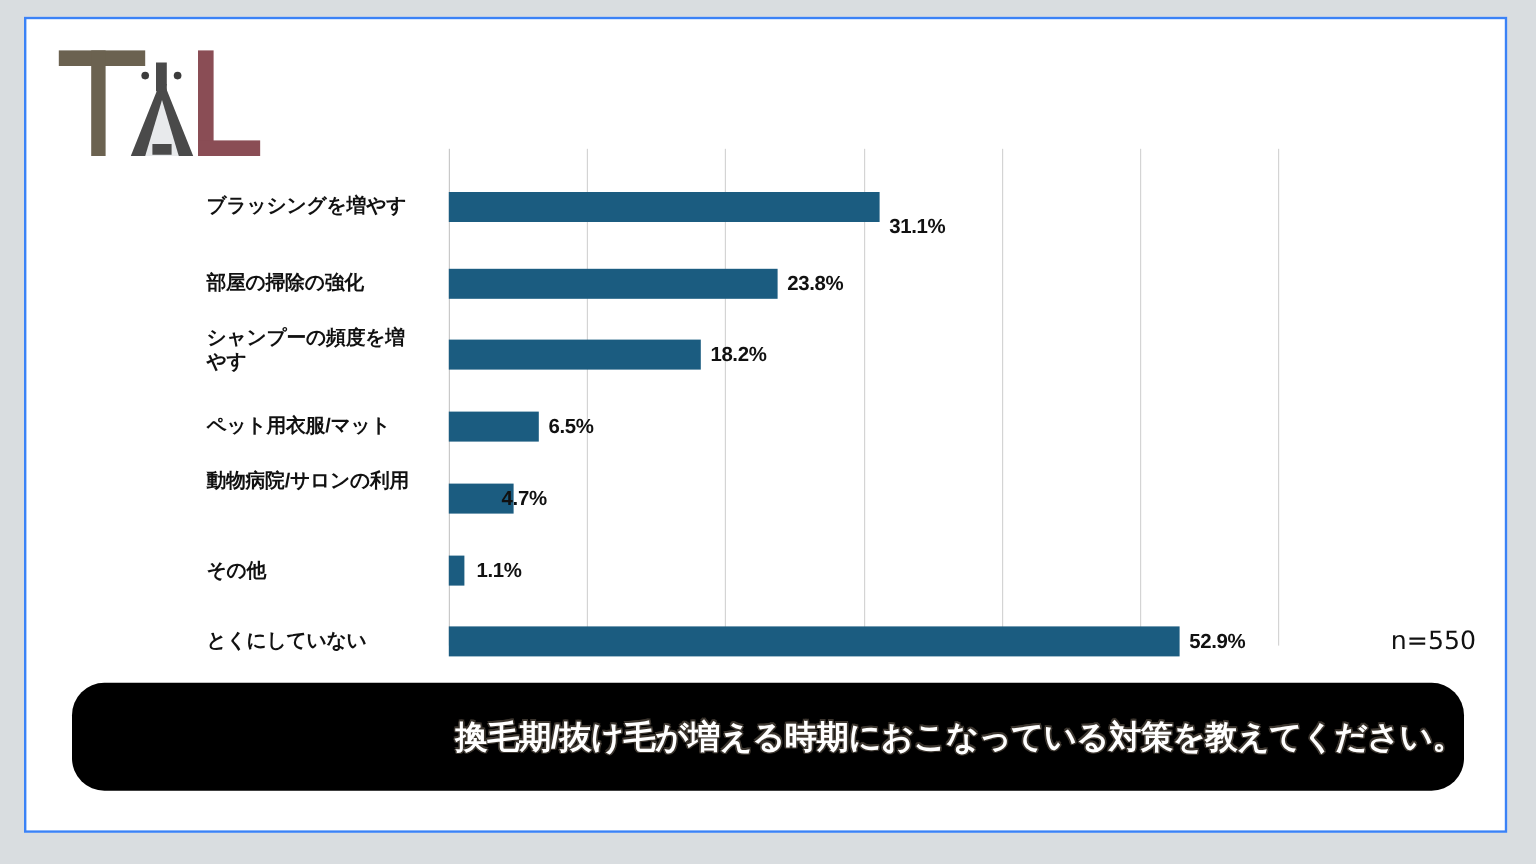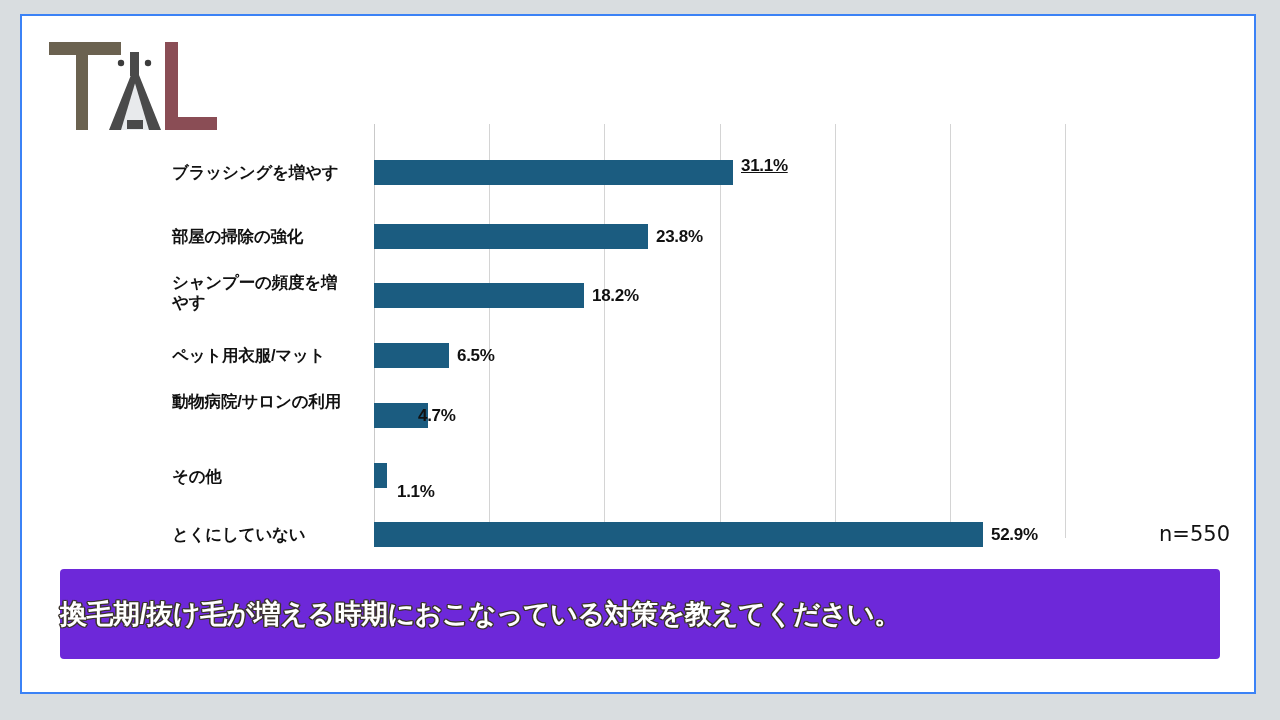--- a/index.html
+++ b/index.html
@@ -101,25 +101,25 @@
     text-align: right;
   }
 
   
   #banner {
     position: absolute;
     left: 38px;
     top: 553px;
     width: 1160px;
     height: 90px;
-    background: #6d28d9;
-    border-radius: 4px;
+    background: #000000;
+    border-radius: 27px;
     display: flex;
     align-items: center;
-    justify-content: flex-start;
+    justify-content: flex-end;
   }
   #banner-text {
     font-size: 27px;
     font-weight: bold;
     color: #ffffff;
     letter-spacing: -0.5px;
     text-shadow:
        1.4px 0 0 #3b352e, -1.4px 0 0 #3b352e,
        0 1.4px 0 #3b352e, 0 -1.4px 0 #3b352e,
        1px 1px 0 #3b352e, -1px -1px 0 #3b352e,
@@ -163,36 +163,36 @@
     <div id="plot">
       <div class="axisline"></div>
       <div class="gridline" style="left:115px;"></div>
       <div class="gridline" style="left:230px;"></div>
       <div class="gridline" style="left:346px;"></div>
       <div class="gridline" style="left:461px;"></div>
       <div class="gridline" style="left:576px;"></div>
       <div class="gridline" style="left:691px;"></div>
 
       <div class="bar" style="top:44px;  width:359px;"></div>
-      <div class="bar-value" style="top:40px; left:367px;text-decoration:underline;">31.1%</div>
+      <div class="bar-value" style="top:63px; left:367px;">31.1%</div>
 
       <div class="bar" style="top:108px; width:274px;"></div>
       <div class="bar-value" style="top:111px; left:282px;">23.8%</div>
 
       <div class="bar" style="top:167px; width:210px;"></div>
       <div class="bar-value" style="top:170px; left:218px;">18.2%</div>
 
       <div class="bar" style="top:227px; width:75px;"></div>
       <div class="bar-value" style="top:230px; left:83px;">6.5%</div>
 
       <div class="bar" style="top:287px; width:54px;"></div>
       <div class="bar-value" style="top:290px; left:44px;">4.7%</div>
 
       <div class="bar" style="top:347px; width:13px;"></div>
-      <div class="bar-value" style="top:350px; left:23px;margin-top:16px;">1.1%</div>
+      <div class="bar-value" style="top:350px; left:23px;">1.1%</div>
 
       <div class="bar" style="top:406px; width:609px;"></div>
       <div class="bar-value" style="top:409px; left:617px;">52.9%</div>
     </div>
   </div>
 
   <div id="sample-size">n=550</div>
 
   <div id="banner">
     <span id="banner-text">換毛期/抜け毛が増える時期におこなっている対策を教えてください。</span>

